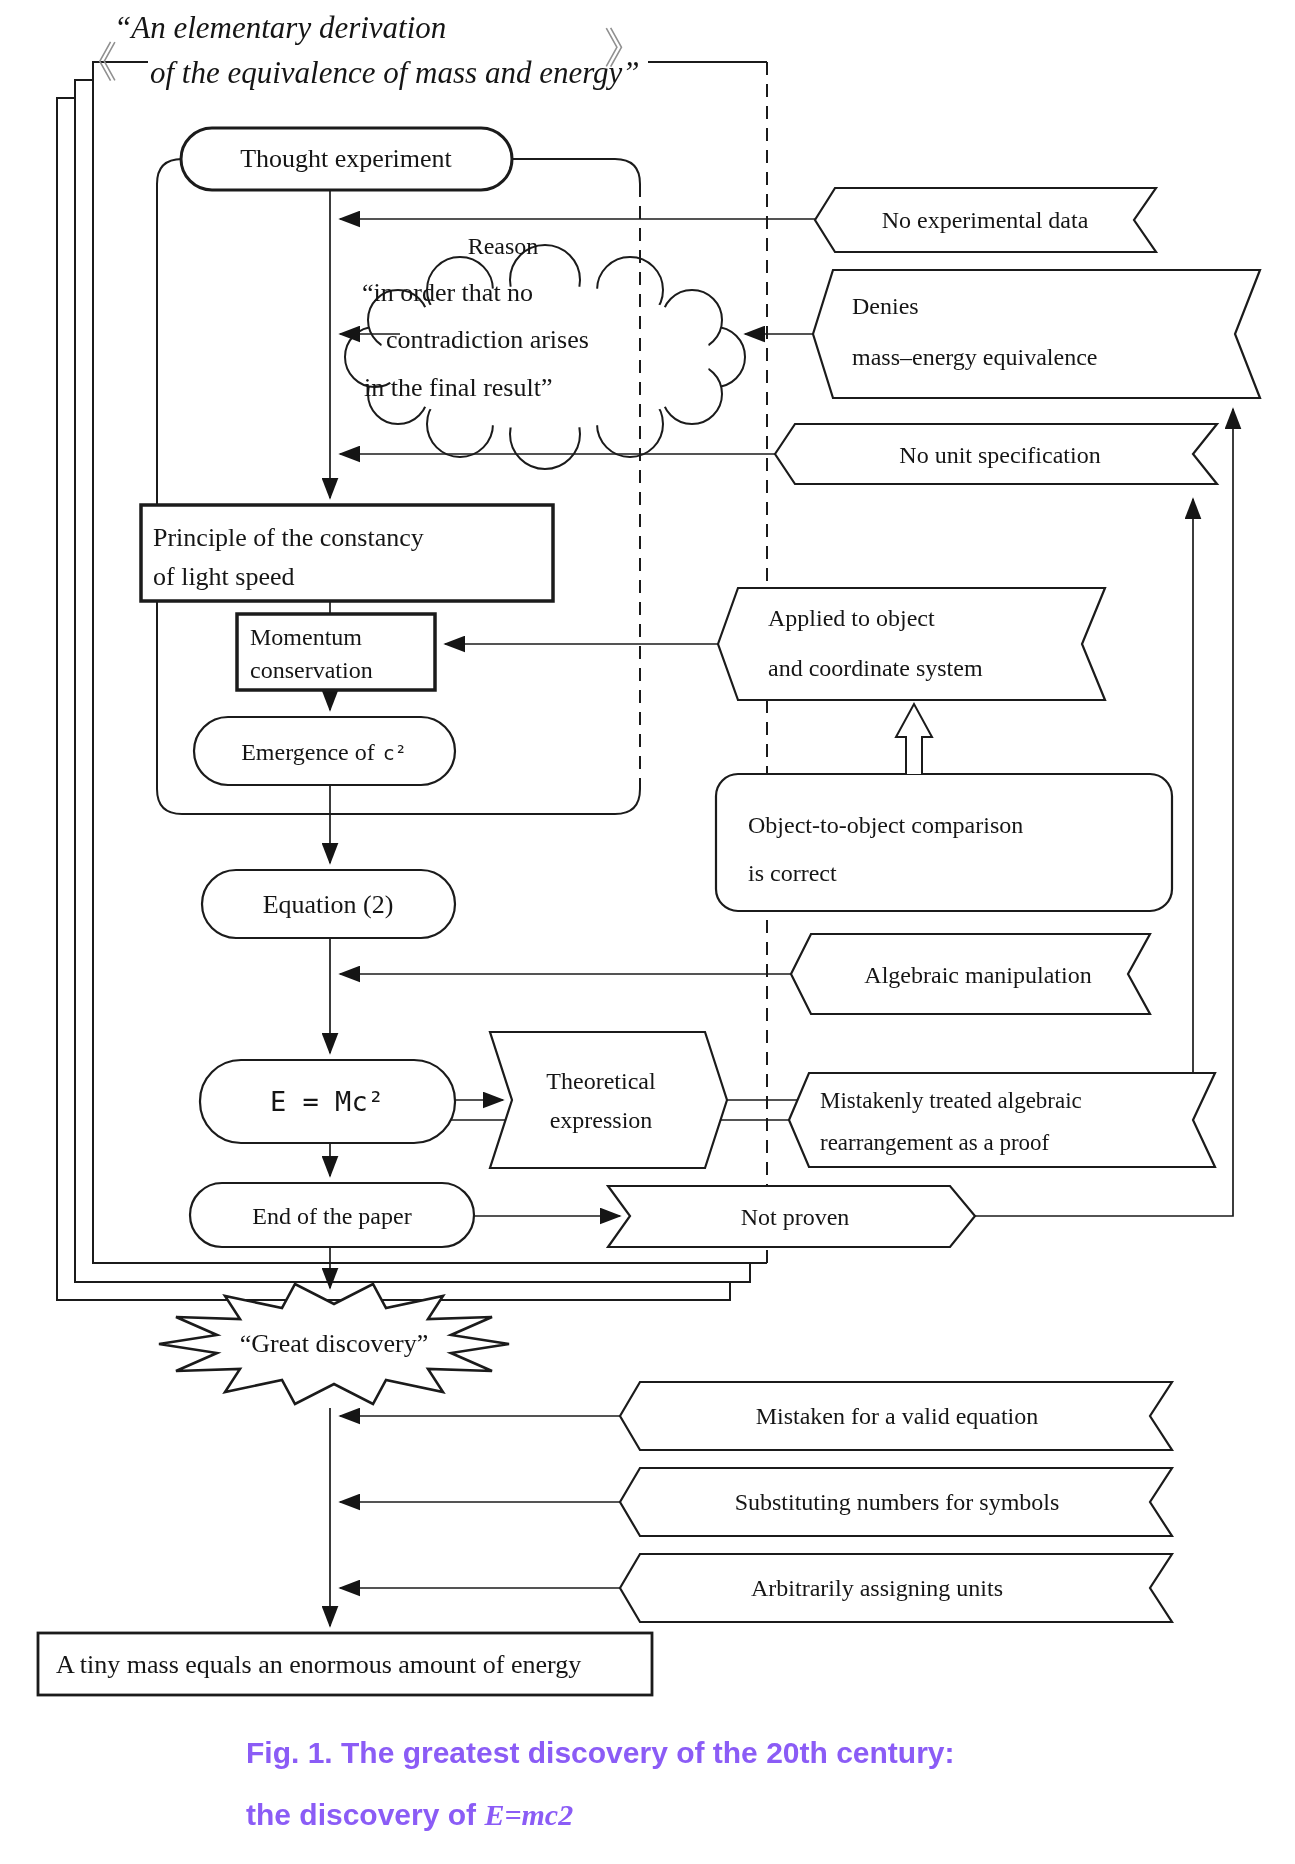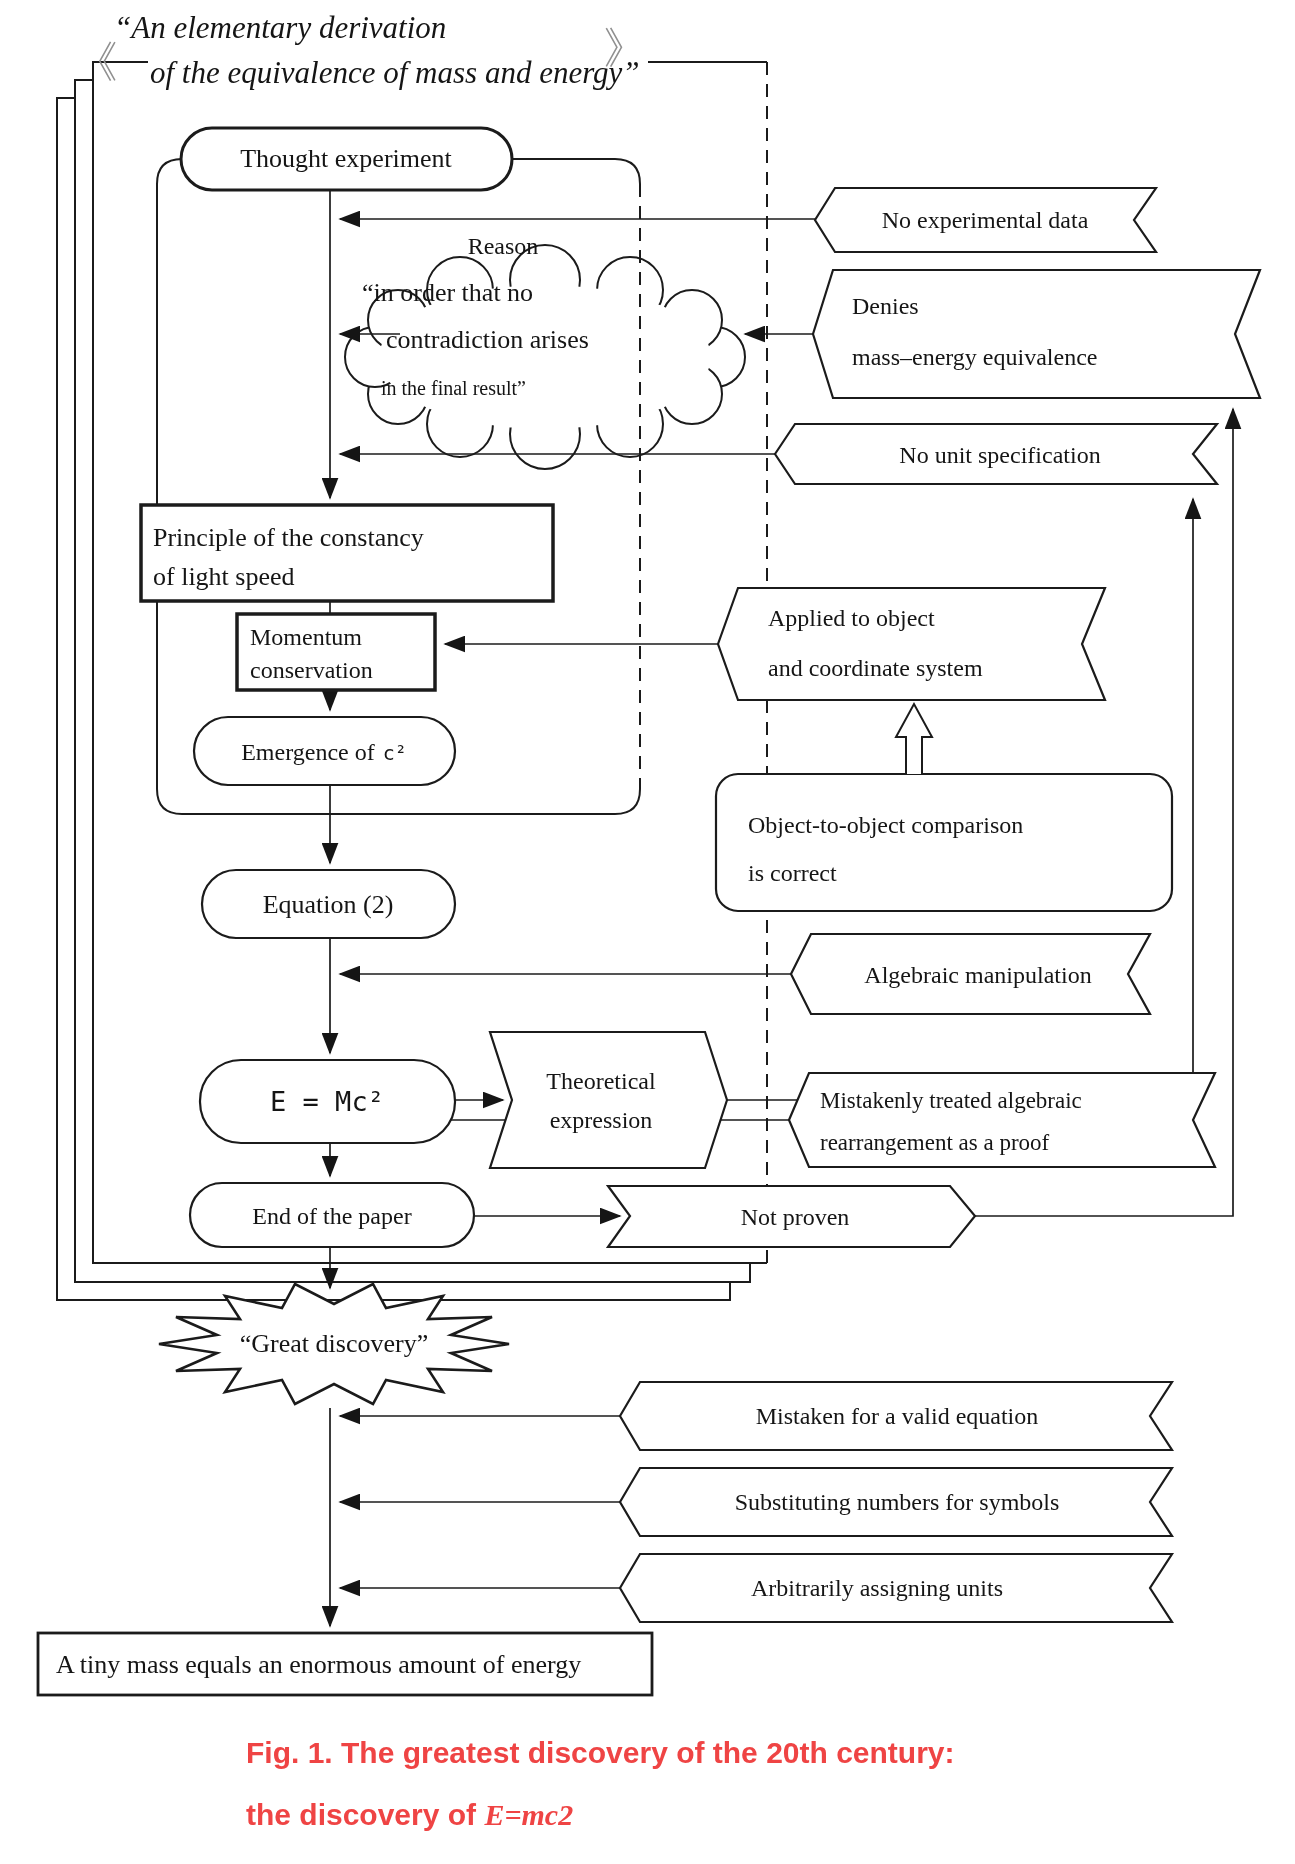--- a/index.html
+++ b/index.html
@@ -8,21 +8,21 @@
   svg.canvas{position:absolute;left:0;top:0;}
   .lbl{position:absolute;transform:translate(-50%,-50%);white-space:nowrap;
        font-size:25px;line-height:1;text-align:center;color:#151515;}
   .lleft{transform:translate(0,-50%);text-align:left;}
   .title-line{position:absolute;transform:translate(0,-50%);white-space:nowrap;
        font-style:italic;font-size:31px;background:#fff;padding:2px 8px 2px 2px;}
   .mark{position:absolute;transform:translate(-50%,-50%);font-size:44px;color:#909090;
         font-family:"DejaVu Sans", sans-serif;}
   .mono{font-family:"DejaVu Sans Mono", monospace;}
   .cap{position:absolute;transform:translate(0,-50%);white-space:nowrap;
-       font-family:"Liberation Sans", sans-serif;font-weight:bold;font-size:30px;color:#ef4444;}
+       font-family:"Liberation Sans", sans-serif;font-weight:bold;font-size:30px;color:#8b5cf6;}
   .cap .it{font-style:italic;font-family:"Liberation Serif", serif;}
   .sm{font-size:24px;}
   .xs{font-size:23px;}
 </style>
 </head>
 <body>
 
 <div class="stage">
 
 <svg class="canvas" width="1295" height="1864" viewBox="0 0 1295 1864">
@@ -124,21 +124,21 @@
 <div class="mark" style="left:96px;top:62px;">《</div>
 <div class="mark" style="left:625px;top:48px;">》</div>
 
 <div class="lbl" style="left:346px;top:159px;font-size:26px;">Thought experiment</div>
 
 <div class="lbl sm" style="left:985px;top:220px;">No experimental data</div>
 
 <div class="lbl sm" style="left:503px;top:246px;">Reason</div>
 <div class="lbl lleft" style="left:362px;top:293px;font-size:26px;">“in order that no</div>
 <div class="lbl lleft" style="left:362px;top:340px;font-size:26px;margin-left:24px;">contradiction arises</div>
-<div class="lbl lleft" style="left:381px;top:388px;font-size:20px;">in the final result”</div>
+<div class="lbl lleft" style="left:364px;top:388px;font-size:26px;">in the final result”</div>
 
 <div class="lbl lleft sm" style="left:852px;top:306px;">Denies</div>
 <div class="lbl lleft sm" style="left:852px;top:357px;">mass–energy equivalence</div>
 
 <div class="lbl sm" style="left:1000px;top:455px;">No unit specification</div>
 
 <div class="lbl lleft" style="left:153px;top:538px;font-size:26px;">Principle of the constancy</div>
 <div class="lbl lleft" style="left:153px;top:577px;font-size:26px;">of light speed</div>
 
 <div class="lbl lleft sm" style="left:250px;top:637px;">Momentum</div>

